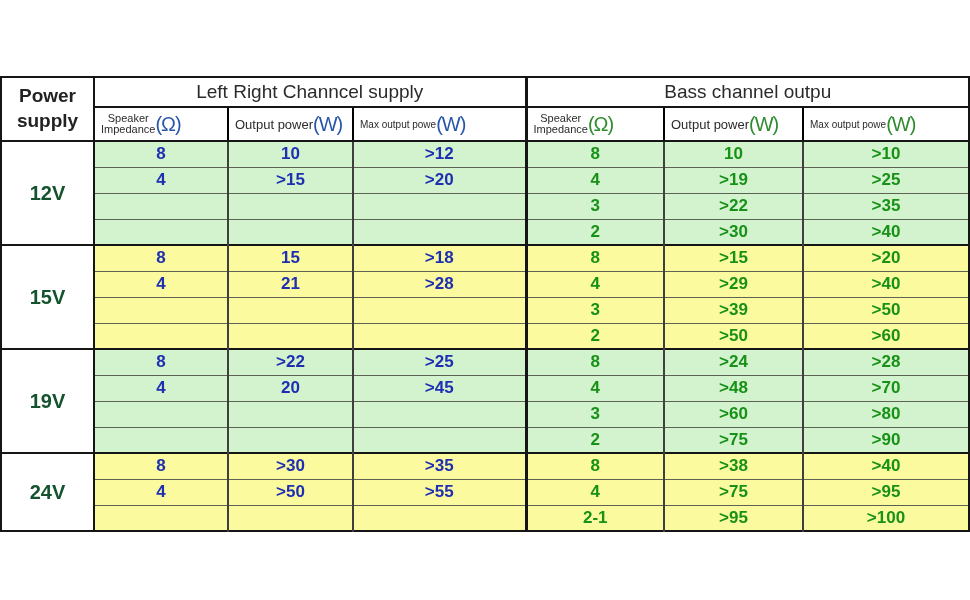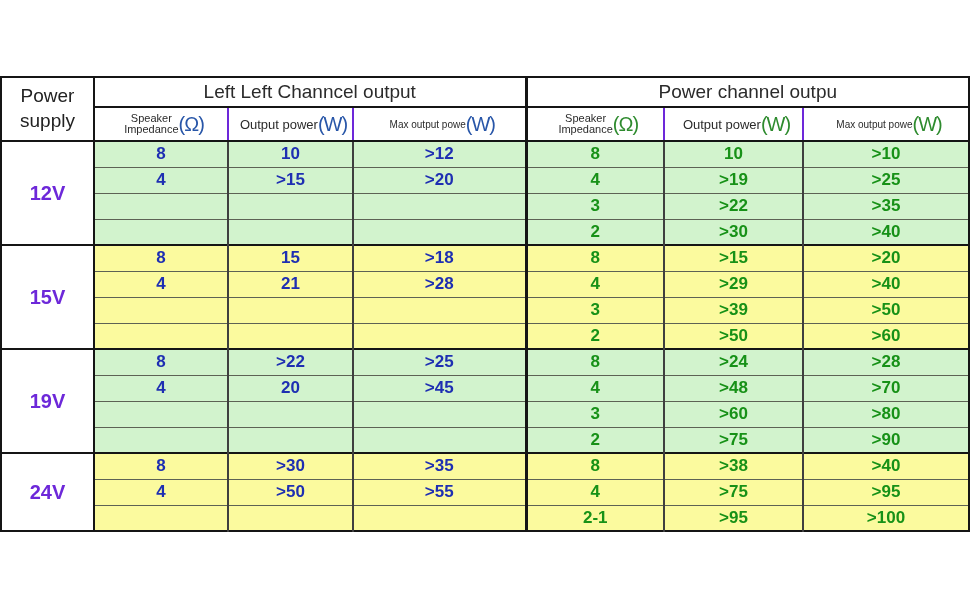--- a/index.html
+++ b/index.html
@@ -28,46 +28,46 @@
     padding:0;text-align:center;vertical-align:middle;overflow:hidden;
     white-space:nowrap;
   }
   
   thead th{font-weight:400;color:var(--hdr-text);background:#ffffff;}
   tr.hdr-groups{height:30px;}
   tr.hdr-groups th{font-size:19px;border-bottom:2px solid var(--border-dark);}
   tr.hdr-cols{height:34px;}
   tr.hdr-cols th{border-bottom:2px solid var(--border-dark);}
   .power-cell{
-    font-size:17px;line-height:1.3;font-weight:400;color:#222;
+    font-size:17px;line-height:1.3;font-weight:700;color:#222;
     border-right:2px solid var(--border-dark);white-space:normal;
   }
-  .sub-hdr{display:flex;align-items:center;justify-content:center;padding-left:6px;}
+  .sub-hdr{display:flex;align-items:center;justify-content:flex-start;padding-left:6px;}
   .two-line{font-size:11px;line-height:11px;color:var(--hdr-text);}
   .one-line{font-size:13px;color:var(--hdr-text);}
   .max-line{font-size:10px;color:var(--hdr-text);}
   .unit{font-size:20px;letter-spacing:-1px;}
   .unit-left{color:var(--unit-blue);}
   .unit-bass{color:var(--unit-green);}
   
   tbody tr{height:26px;}
   tbody td{
     font-size:17px;font-weight:700;
     border-left:2px solid #3f3f3f;
     border-top:1px solid var(--row-line);
   }
   tbody td.voltage-cell{
-    background:#ffffff;border-left:none;color:#6d28d9;font-size:20px;
+    background:#ffffff;border-left:none;color:#14532d;font-size:20px;
     border-right:2px solid var(--border-dark);
     margin-left:28px;
   }
   tr.group-start td{border-top:2px solid var(--border-dark);}
   .bass-start{border-left:3px solid var(--border-dark) !important;}
   th.bass-start-h{border-left:3px solid var(--border-dark);}
-  th.col-sep{border-left:2px solid #6d28d9;}
+  th.col-sep{border-left:2px solid #000000;}
   tr.tint-green td{background:var(--green-row);}
   tr.tint-yellow td{background:var(--yellow-row);}
   tr.tint-green td.voltage-cell, tr.tint-yellow td.voltage-cell{background:#ffffff;}
   td.left-val{color:var(--left-blue);}
   td.bass-val{color:var(--bass-green);}
 </style>
 </head>
 <body>
 
 <table>
@@ -76,22 +76,22 @@
     <col style="width:134px">
     <col style="width:125px">
     <col style="width:173px">
     <col style="width:138px">
     <col style="width:139px">
     <col style="width:166px">
   </colgroup>
   <thead>
     <tr class="hdr-groups">
       <th class="power-cell" rowspan="2">Power supply</th>
-      <th colspan="3">Left Left Channcel output</th>
-      <th colspan="3" class="bass-start-h">Power channel outpu</th>
+      <th colspan="3">Left Right Channcel supply</th>
+      <th colspan="3" class="bass-start-h">Bass channel outpu</th>
     </tr>
     <tr class="hdr-cols">
       <th>
         <div class="sub-hdr">
           <span class="two-line"><span>Speaker</span><br><span>Impedance</span></span>
           <span class="unit unit-left">(Ω)</span>
         </div>
       </th>
       <th class="col-sep">
         <div class="sub-hdr">

